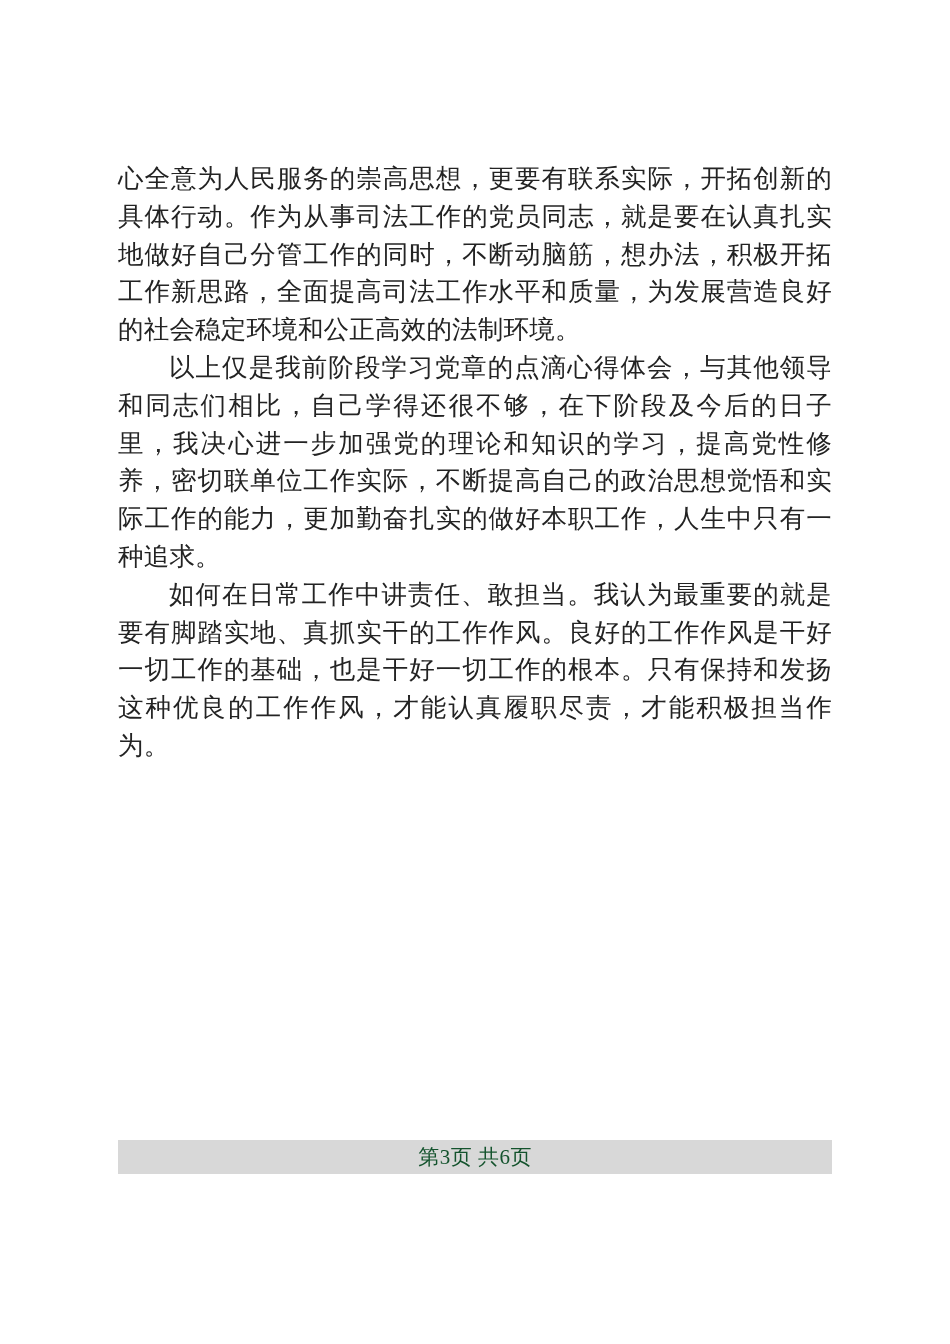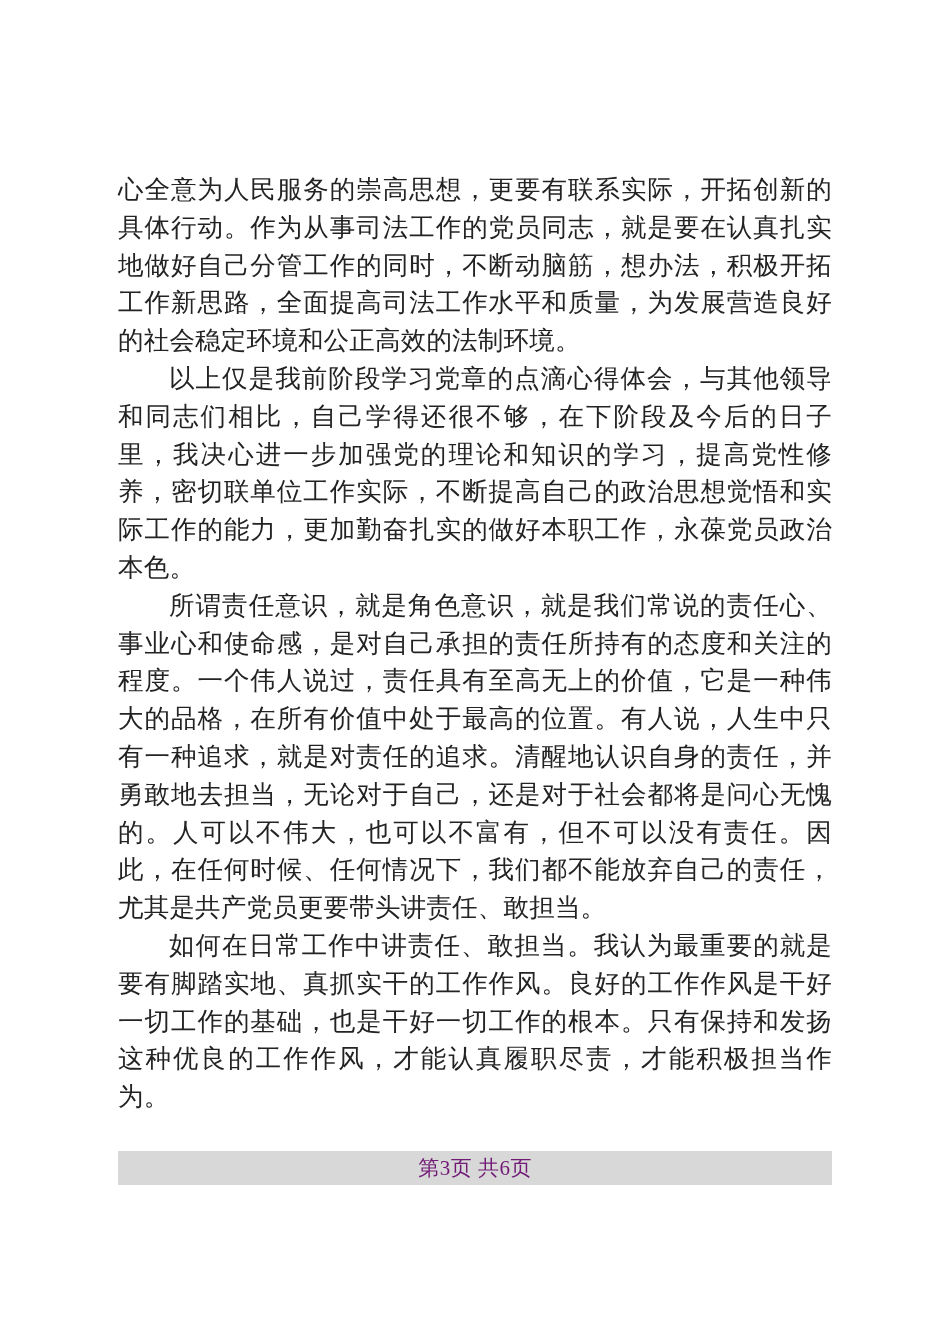--- a/index.html
+++ b/index.html
@@ -14,21 +14,20 @@
     color: #2b2b2b;
     position: relative;
     overflow: hidden;
   }
   .page {
     width: 950px;
     height: 1236px;
     box-sizing: border-box;
     padding: 160px 118px 0 118px;
     position: relative;
-    margin-top: 11px;
   }
   .doc-body {
     font-size: 25.5px;
     line-height: 37.8px;
     text-align: justify;
     text-justify: inter-ideograph;
     letter-spacing: 0.2px;
     color: #232323;
   }
   .para {
@@ -48,33 +47,32 @@
     right: 118px;
     bottom: 62px;
     height: 34px;
     background: #d8d8d8;
     display: flex;
     align-items: center;
     justify-content: center;
   }
   .footer-text {
     font-size: 21px;
-    color: #701a75;
+    color: #14532d;
     font-family: "Liberation Serif", "DejaVu Serif", serif;
     letter-spacing: 0.5px;
   }
 </style>
 </head>
 <body>
 
 <div class="page">
   <div class="doc-body">
     <p class="para no-indent">心全意为人民服务的崇高思想，更要有联系实际，开拓创新的具体行动。作为从事司法工作的党员同志，就是要在认真扎实地做好自己分管工作的同时，不断动脑筋，想办法，积极开拓工作新思路，全面提高司法工作水平和质量，为发展营造良好的社会稳定环境和公正高效的法制环境。</p>
-    <p class="para">以上仅是我前阶段学习党章的点滴心得体会，与其他领导和同志们相比，自己学得还很不够，在下阶段及今后的日子里，我决心进一步加强党的理论和知识的学习，提高党性修养，密切联单位工作实际，不断提高自己的政治思想觉悟和实际工作的能力，更加勤奋扎实的做好本职工作，永葆党员政治本色。</p>
-    <p class="para">所谓责任意识，就是角色意识，就是我们常说的责任心、事业心和使命感，是对自己承担的责任所持有的态度和关注的程度。一个伟人说过，责任具有至高无上的价值，它是一种伟大的品格，在所有价值中处于最高的位置。有人说，人生中只有一种追求，就是对责任的追求。清醒地认识自身的责任，并勇敢地去担当，无论对于自己，还是对于社会都将是问心无愧的。人可以不伟大，也可以不富有，但不可以没有责任。因此，在任何时候、任何情况下，我们都不能放弃自己的责任，尤其是共产党员更要带头讲责任、敢担当。</p>
+    <p class="para">以上仅是我前阶段学习党章的点滴心得体会，与其他领导和同志们相比，自己学得还很不够，在下阶段及今后的日子里，我决心进一步加强党的理论和知识的学习，提高党性修养，密切联单位工作实际，不断提高自己的政治思想觉悟和实际工作的能力，更加勤奋扎实的做好本职工作，人生中只有一种追求。</p>
     <p class="para">如何在日常工作中讲责任、敢担当。我认为最重要的就是要有脚踏实地、真抓实干的工作作风。良好的工作作风是干好一切工作的基础，也是干好一切工作的根本。只有保持和发扬这种优良的工作作风，才能认真履职尽责，才能积极担当作为。</p>
     <div class="spacer"></div>
 
   </div>
 
   <div class="footer">
     <span class="footer-text">第3页 共6页</span>
   </div>
 </div>
 

